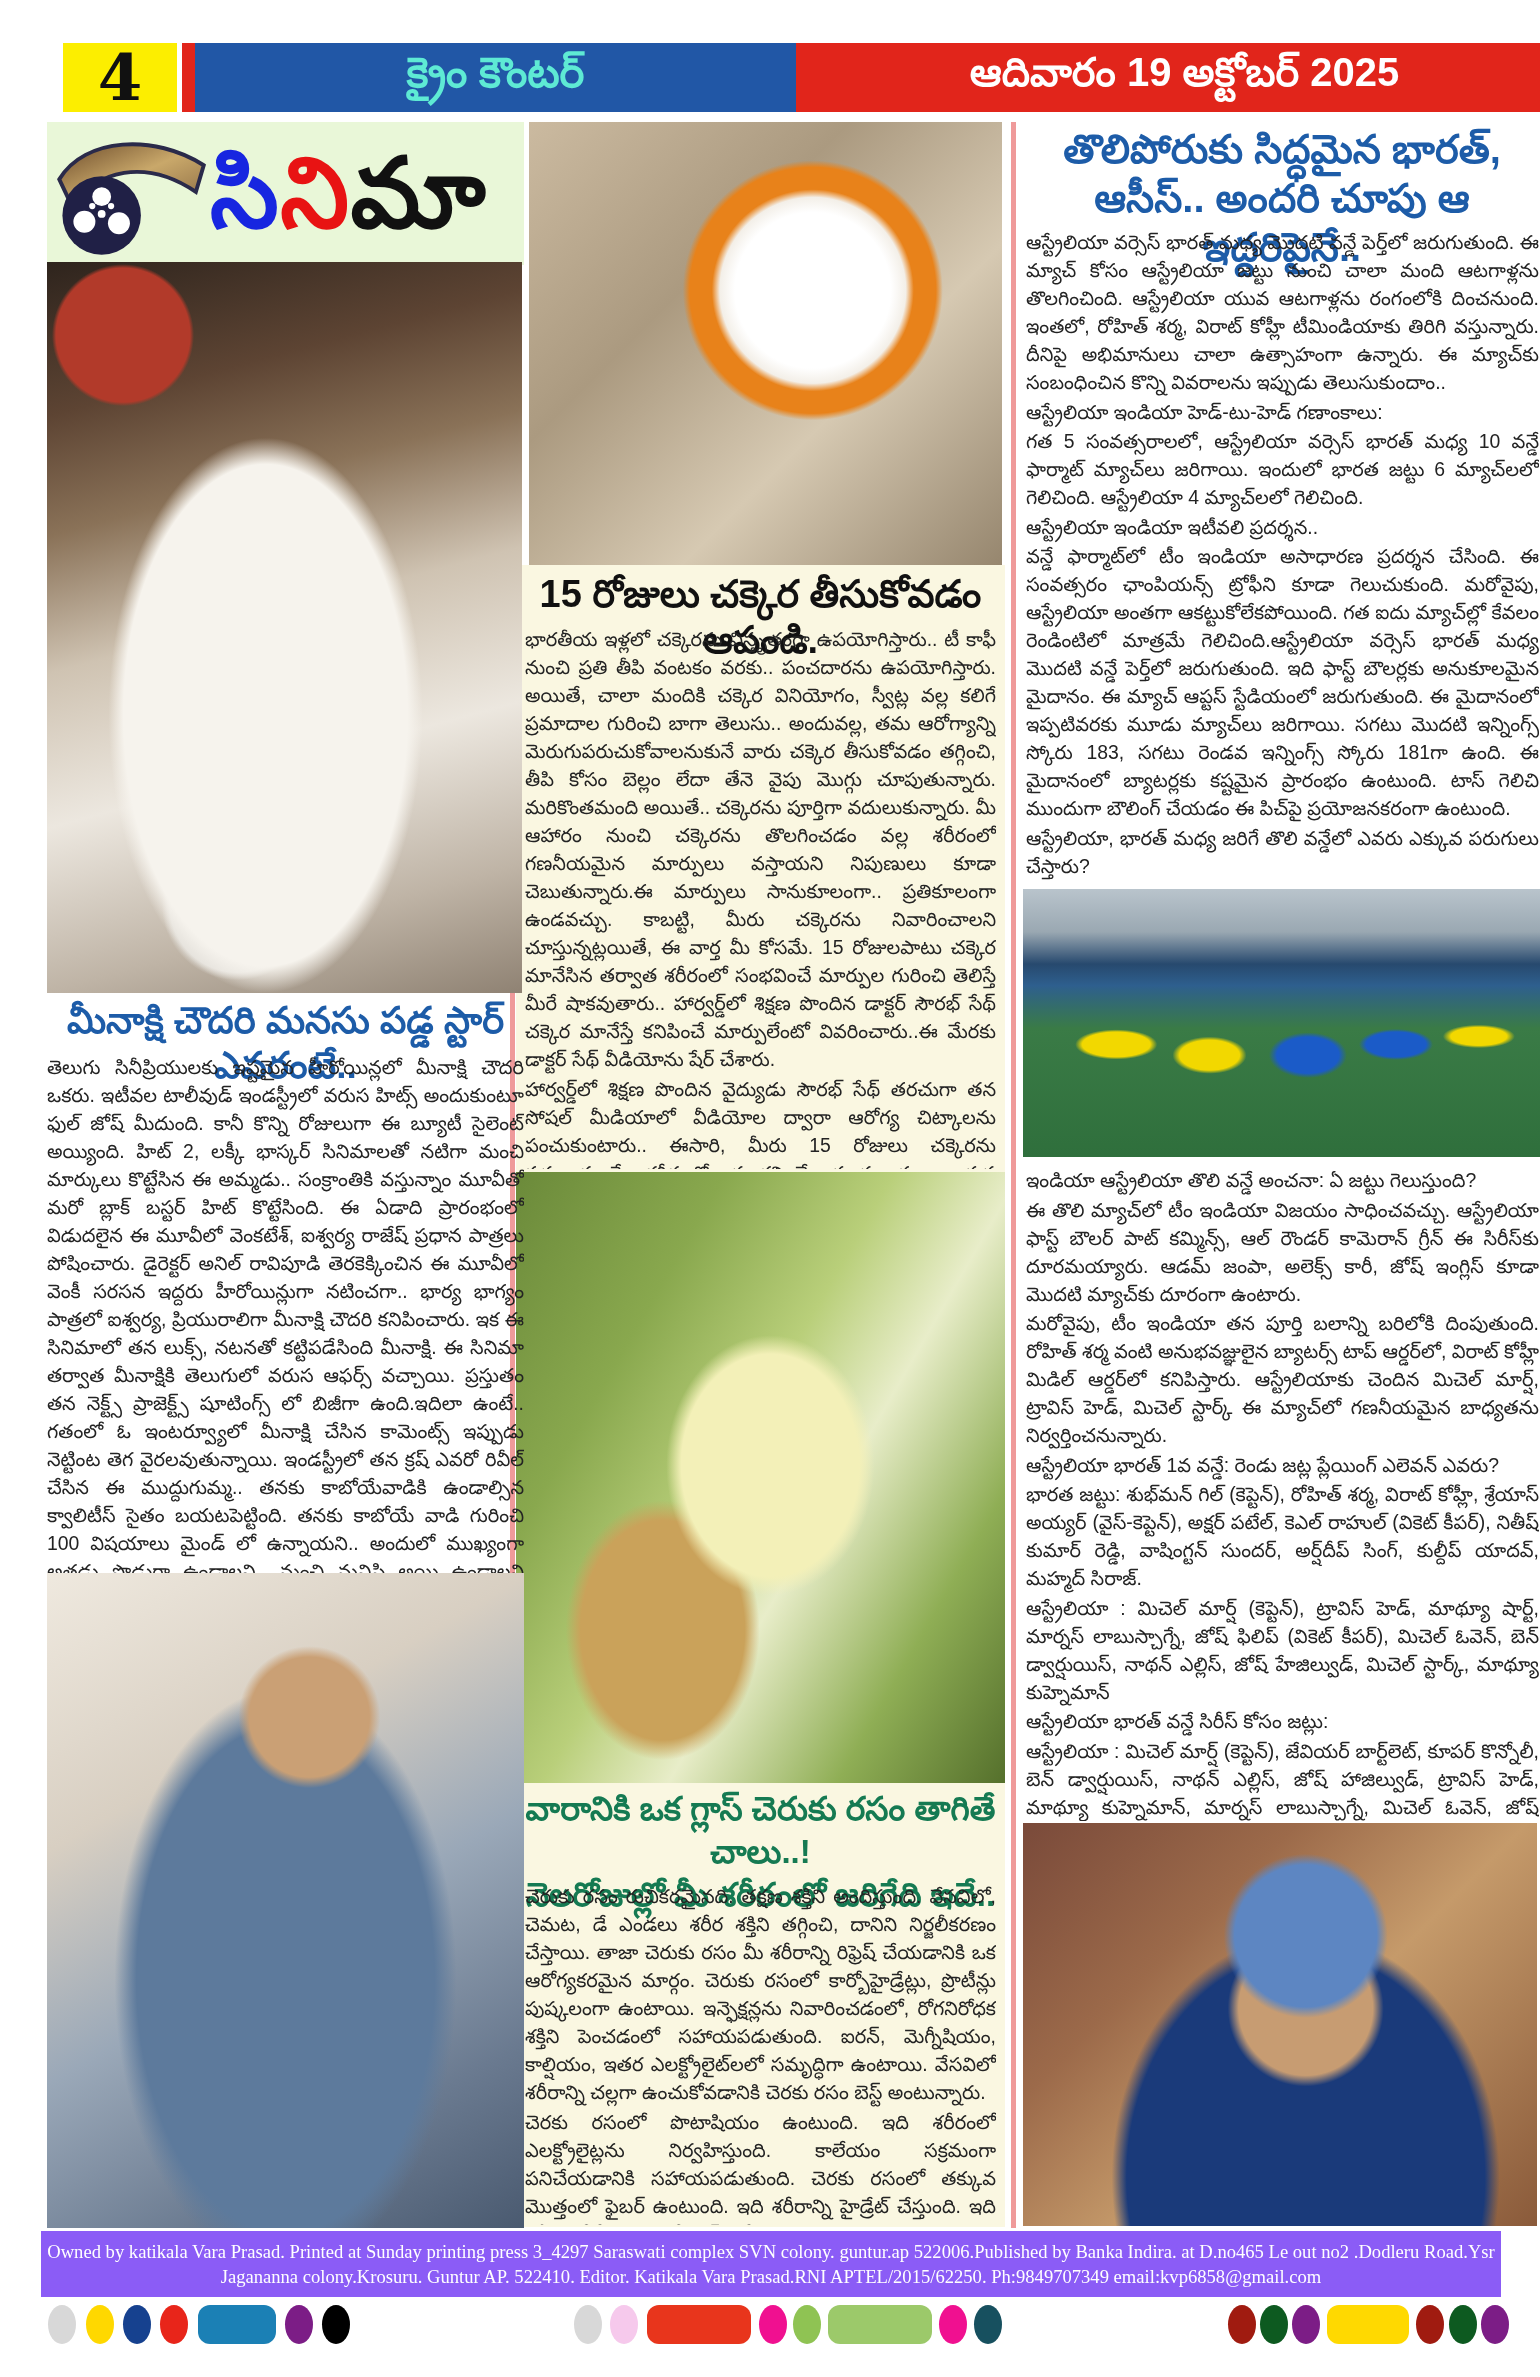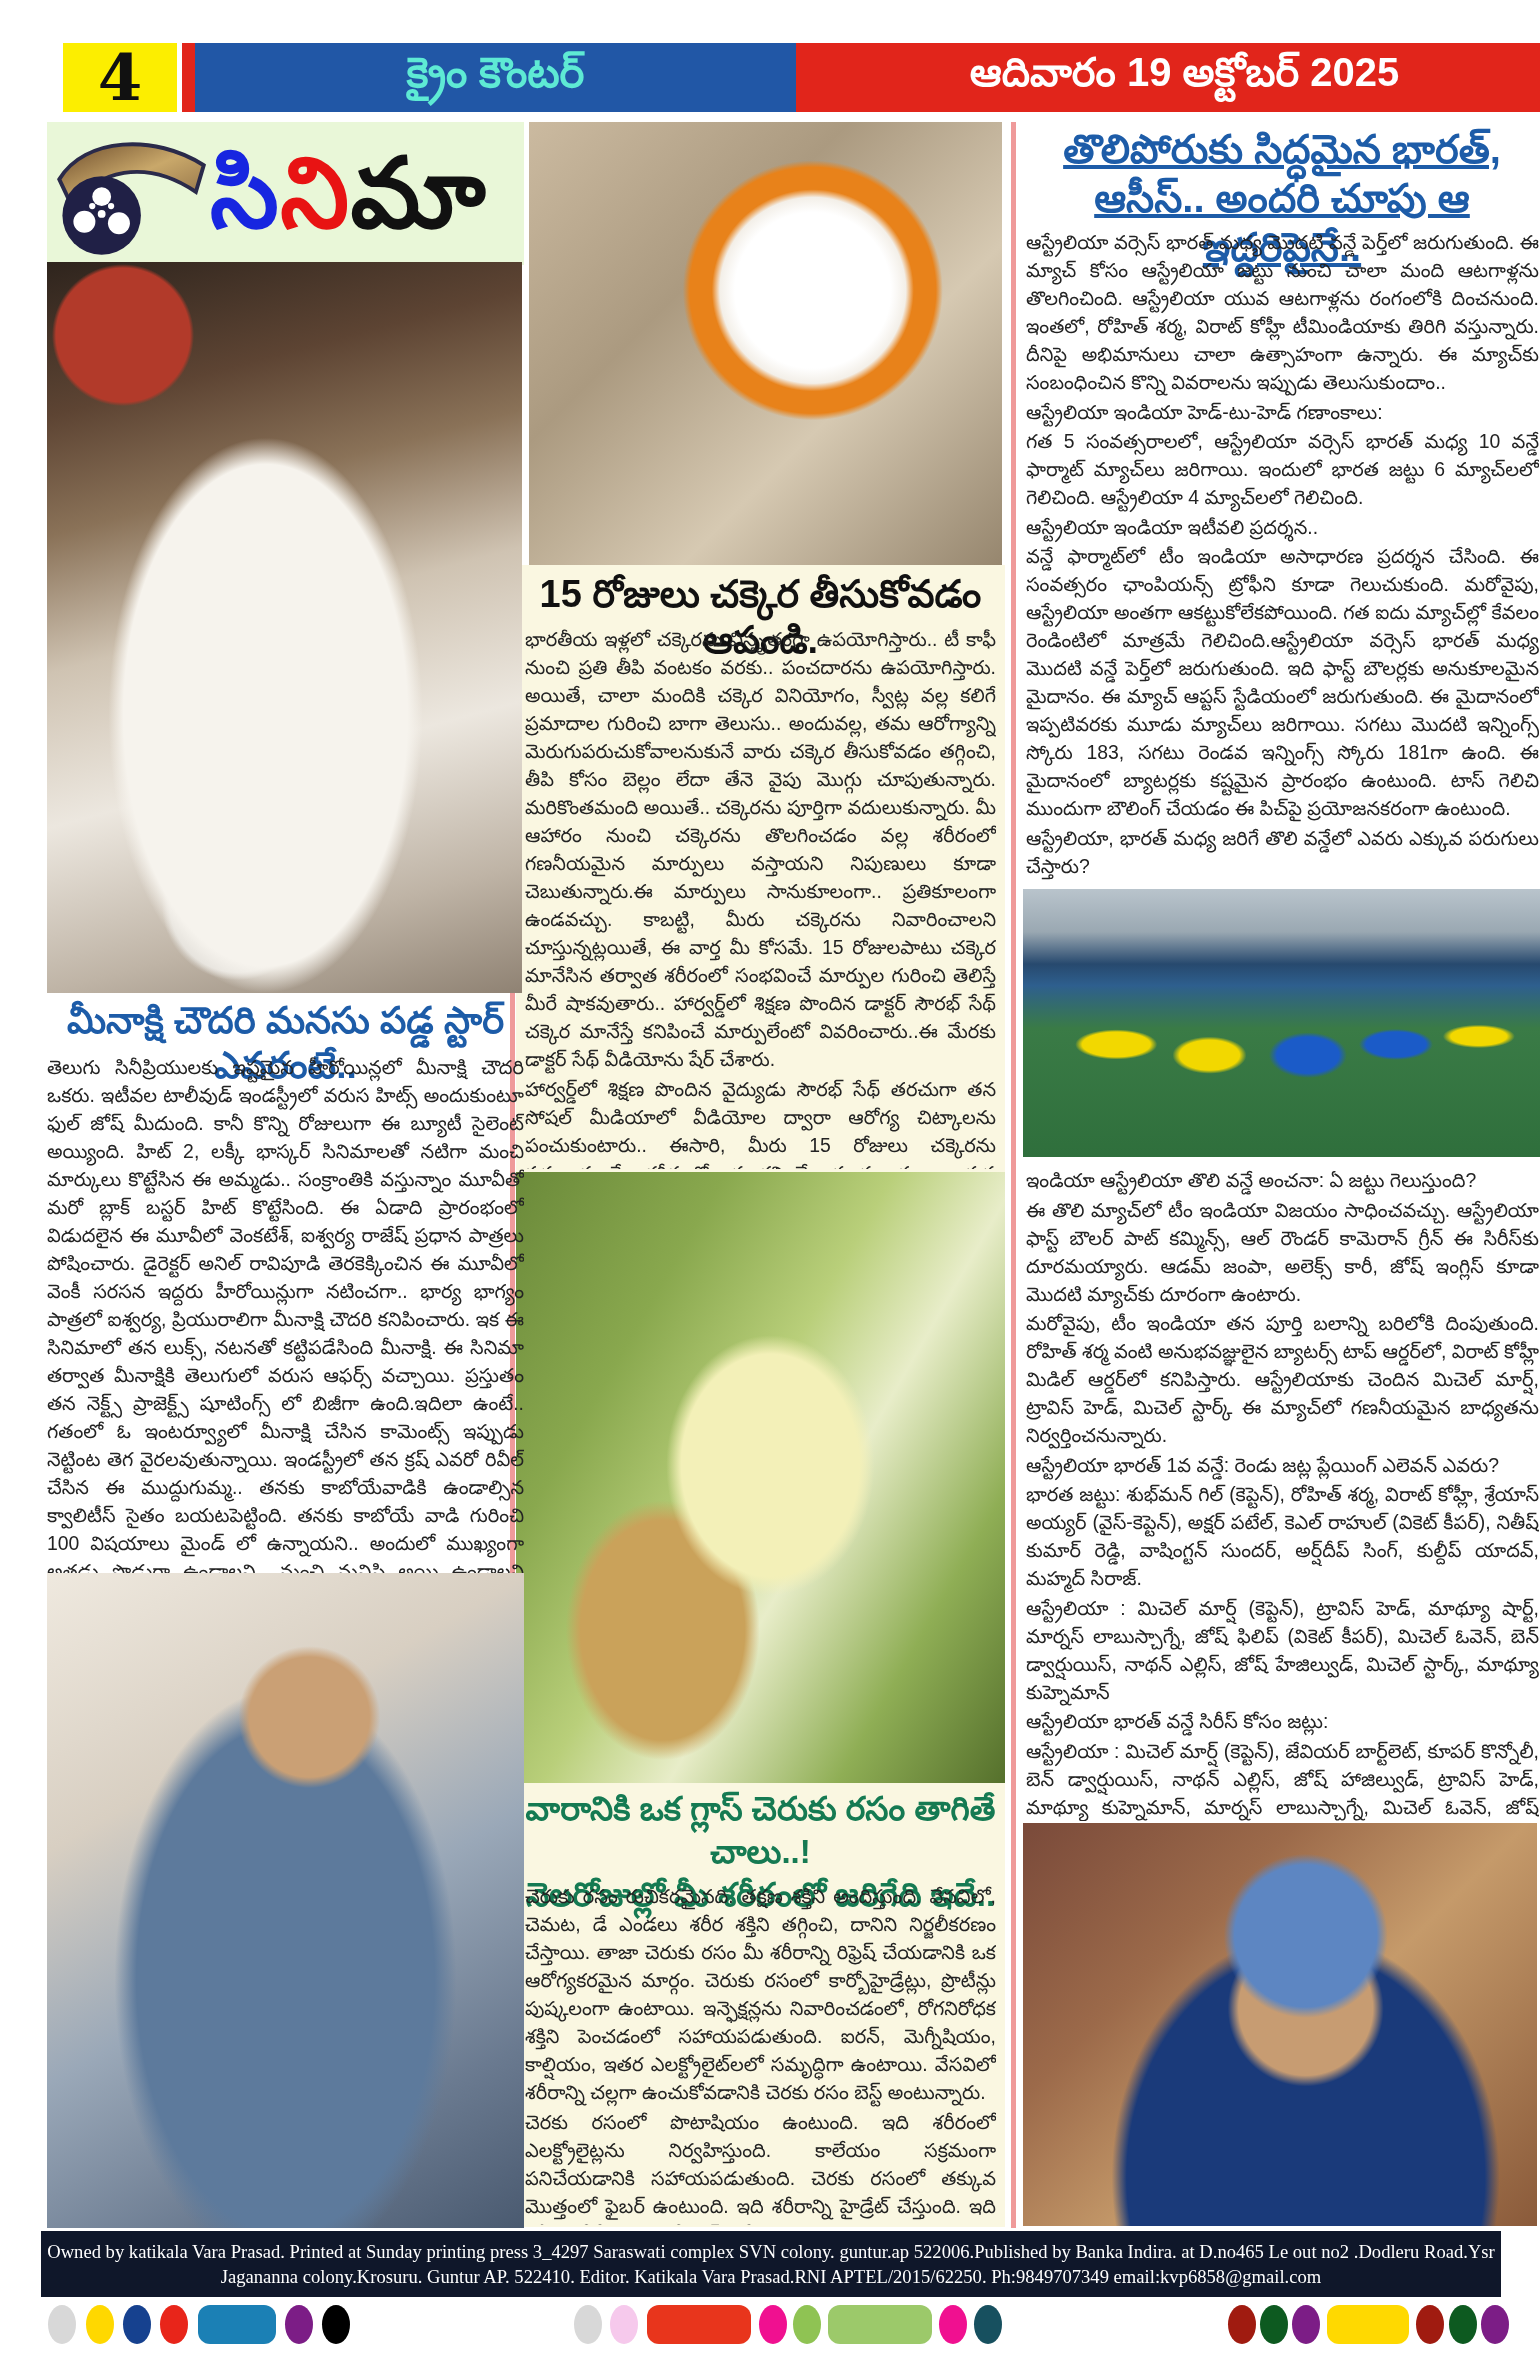--- a/index.html
+++ b/index.html
@@ -53,37 +53,37 @@
        linear-gradient(#b9c4cc 0%,#9aa8b2 16%,#27496e 28%,#2e5f8e 36%,#3a7b46 52%,#2f6f3c 100%);}
   .photo-rohit{left:1023px;top:1823px;width:514px;height:403px;
      background:
        radial-gradient(circle at 55% 28%, #5d86c2 0 71px, rgba(93,134,194,0) 82px),
        radial-gradient(circle at 55% 46%, #c79c72 0 67px, rgba(199,156,114,0) 78px),
        radial-gradient(ellipse at 55% 88%, #1a3a7a 0 179px, rgba(26,58,122,0) 194px),
        linear-gradient(135deg,#7a4a3a 0%,#9c6a4a 30%,#c59a6a 55%,#8a5a3a 100%);}
   
   .headline{position:absolute;font-weight:bold;color:#1d5ca8;text-align:center;line-height:1.22;}
   .hl-left{left:47px;top:998px;width:477px;font-size:37px;}
-  .hl-cricket{left:1023px;top:125px;width:518px;font-size:40px;text-decoration:underline;}
+  .hl-cricket{left:1023px;top:125px;width:518px;font-size:40px;}
   .hl-sugar{left:516px;top:571px;width:489px;font-size:38px;color:#111;text-align:center;
         background:transparent;}
   .hl-juice{left:516px;top:1788px;width:489px;font-size:33px;color:#157a52;line-height:1.3;}
   .cream{position:absolute;background:#faf7e1;}
   .cream-1{left:516px;top:565px;width:489px;height:607px;}
   .cream-2{left:516px;top:1783px;width:489px;height:444px;}
   .body-block{position:absolute;overflow:hidden;text-align:justify;
         font-size:19.4px;line-height:28px;color:#232323;}
   .bb-left{left:47px;top:1053px;width:477px;height:520px;}
   .bb-sugar{left:525px;top:625px;width:471px;height:544px;}
   .bb-cricket-top{left:1026px;top:228px;width:513px;height:659px;}
   .bb-cricket-bottom{left:1026px;top:1166px;width:513px;height:655px;}
   .bb-juice{left:525px;top:1882px;width:471px;height:343px;}
   .body-block p{margin:0 0 1.5px 0;}
   
-  .footer-bar{position:absolute;left:41px;top:2231px;width:1460px;height:66px;background:#0f172a;
+  .footer-bar{position:absolute;left:41px;top:2231px;width:1460px;height:66px;background:#8b5cf6;
         display:flex;flex-direction:column;align-items:center;justify-content:center;}
   .footer-line{color:#ffffff;font-size:18.6px;line-height:25px;white-space:nowrap;
         font-family:"Liberation Serif", serif;}
   
   .marks-row{position:absolute;left:0;top:2305px;width:1541px;height:42px;}
   .mark{position:absolute;top:0;height:39px;}
 </style>
 </head>
 <body>
 

